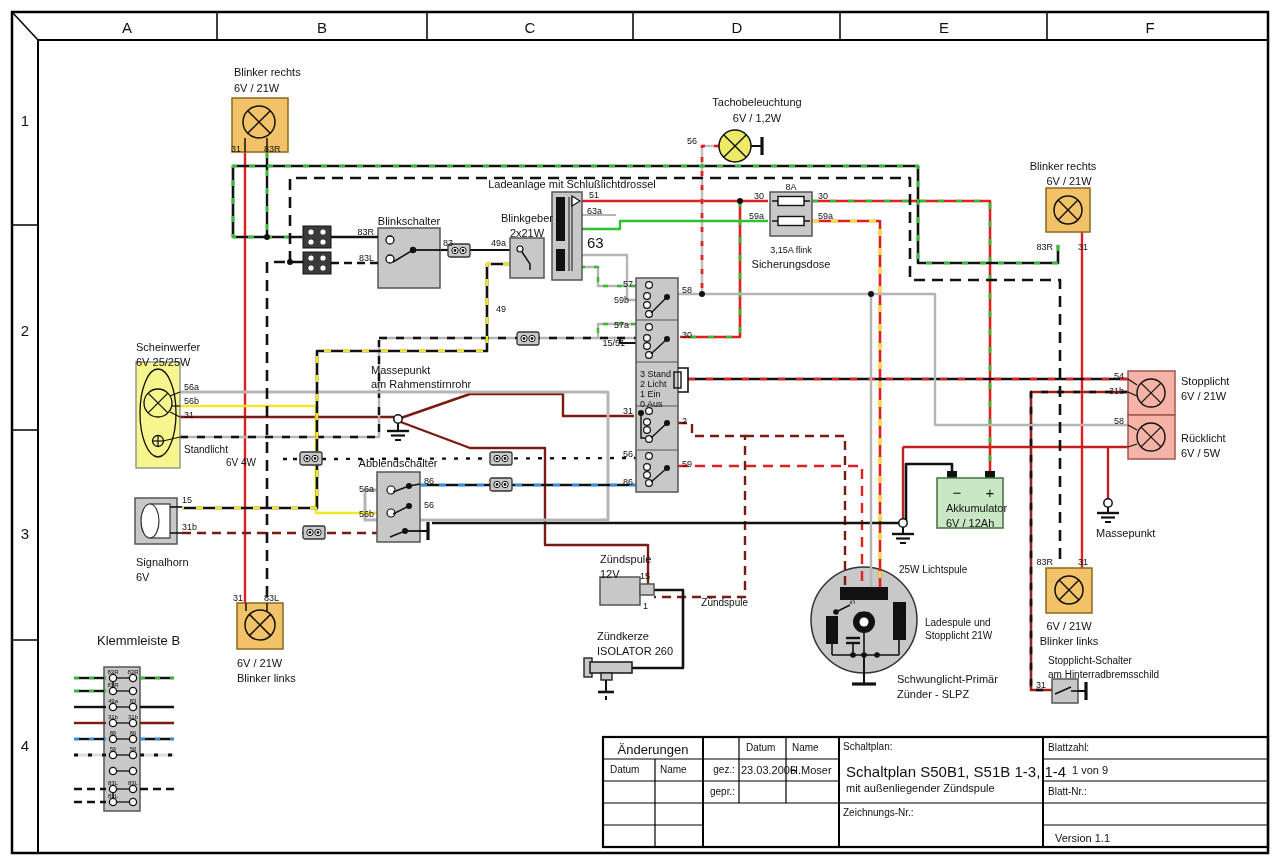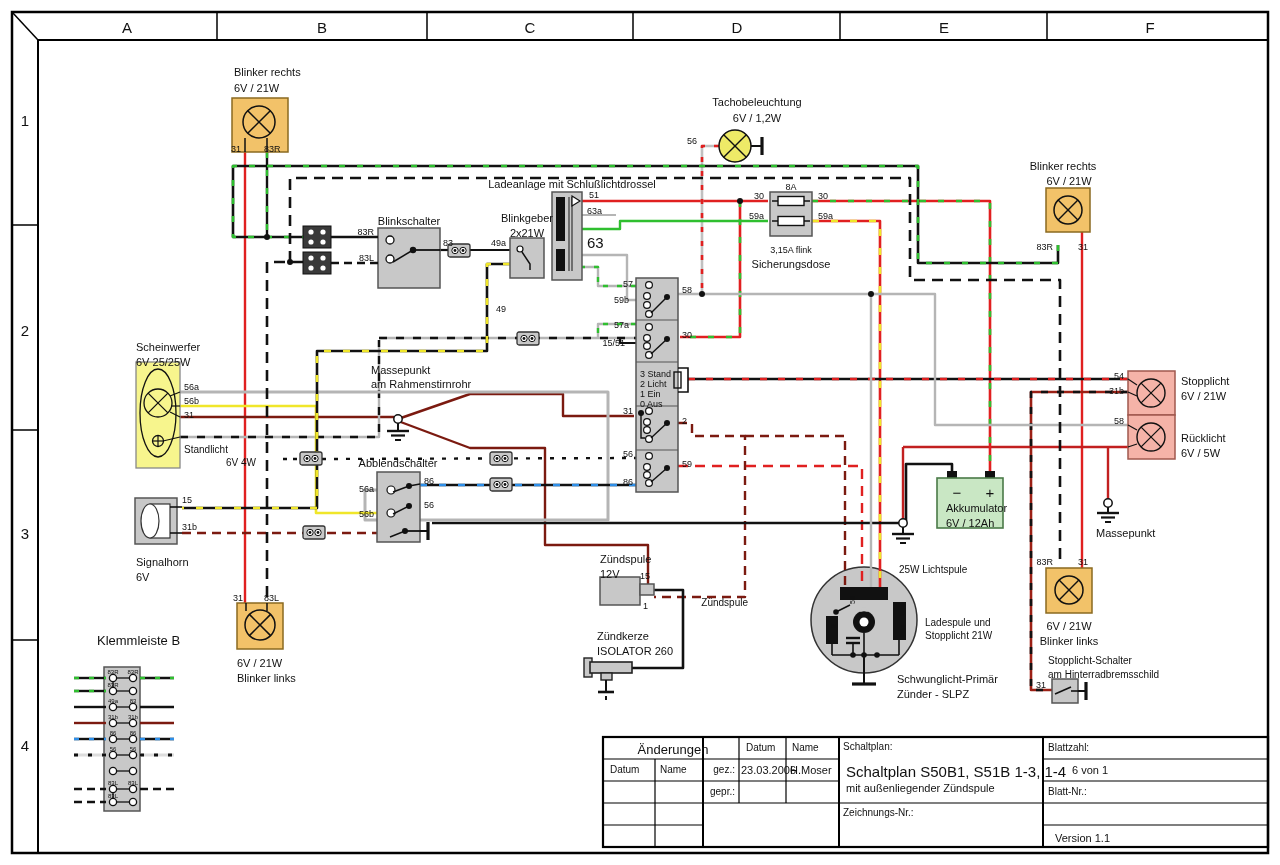--- a/index.html
+++ b/index.html
@@ -649,31 +649,31 @@
       <div class="lbl" style="left: 133px; top: 733px; font-size: 6px; transform: translate(-50%, -50%);">86</div>
       <div class="lbl" style="left: 113px; top: 749px; font-size: 6px; transform: translate(-50%, -50%);">56</div>
       <div class="lbl" style="left: 133px; top: 749px; font-size: 6px; transform: translate(-50%, -50%);">56</div>
       <div class="lbl" style="left: 113px; top: 783px; font-size: 6px; transform: translate(-50%, -50%);">83L</div>
       <div class="lbl" style="left: 133px; top: 783px; font-size: 6px; transform: translate(-50%, -50%);">83L</div>
       <div class="lbl" style="left: 113px; top: 796px; font-size: 6px; transform: translate(-50%, -50%);">83L</div>
       <div class="lbl" style="left: 243px; top: 598px; font-size: 9px; transform: translate(-100%, -50%);">31</div>
       <div class="lbl" style="left: 264px; top: 598px; font-size: 9px; transform: translate(0px, -50%);">83L</div>
       <div class="lbl" style="left: 237px; top: 663px; font-size: 11px; transform: translate(0px, -50%);">6V / 21W</div>
       <div class="lbl" style="left: 237px; top: 678px; font-size: 11px; transform: translate(0px, -50%);">Blinker links</div>
-      <div class="lbl" style="left: 653px; top: 749px; font-size: 13px; transform: translate(-50%, -50%); margin-left: 20px;">Änderungen</div>
+      <div class="lbl" style="left: 653px; top: 749px; font-size: 13px; transform: translate(-50%, -50%);">Änderungen</div>
       <div class="lbl" style="left: 610px; top: 770px; font-size: 10px; transform: translate(0px, -50%);">Datum</div>
       <div class="lbl" style="left: 660px; top: 770px; font-size: 10px; transform: translate(0px, -50%);">Name</div>
       <div class="lbl" style="left: 746px; top: 748px; font-size: 10px; transform: translate(0px, -50%);">Datum</div>
       <div class="lbl" style="left: 792px; top: 748px; font-size: 10px; transform: translate(0px, -50%);">Name</div>
       <div class="lbl" style="left: 735px; top: 770px; font-size: 10px; transform: translate(-100%, -50%);">gez.:</div>
       <div class="lbl" style="left: 741px; top: 770px; font-size: 11px; transform: translate(0px, -50%);">23.03.2006</div>
       <div class="lbl" style="left: 790px; top: 770px; font-size: 11px; transform: translate(0px, -50%);">H.Moser</div>
       <div class="lbl" style="left: 735px; top: 792px; font-size: 10px; transform: translate(-100%, -50%);">gepr.:</div>
       <div class="lbl" style="left: 843px; top: 747px; font-size: 10px; transform: translate(0px, -50%);">Schaltplan:</div>
       <div class="lbl" style="left: 846px; top: 771px; font-size: 15px; transform: translate(0px, -50%);">Schaltplan S50B1, S51B 1-3, 1-4</div>
       <div class="lbl" style="left: 846px; top: 788px; font-size: 11px; transform: translate(0px, -50%);">mit außenliegender Zündspule</div>
       <div class="lbl" style="left: 843px; top: 813px; font-size: 10px; transform: translate(0px, -50%);">Zeichnungs-Nr.:</div>
       <div class="lbl" style="left: 1048px; top: 748px; font-size: 10px; transform: translate(0px, -50%);">Blattzahl:</div>
-      <div class="lbl" style="left: 1090px; top: 770px; font-size: 11px; transform: translate(-50%, -50%);">6 von 1</div>
+      <div class="lbl" style="left: 1090px; top: 770px; font-size: 11px; transform: translate(-50%, -50%);">1 von 9</div>
       <div class="lbl" style="left: 1048px; top: 792px; font-size: 10px; transform: translate(0px, -50%);">Blatt-Nr.:</div>
       <div class="lbl" style="left: 1055px; top: 838px; font-size: 11px; transform: translate(0px, -50%);">Version 1.1</div>
     </div>
 </div>
 
 </body></html>

